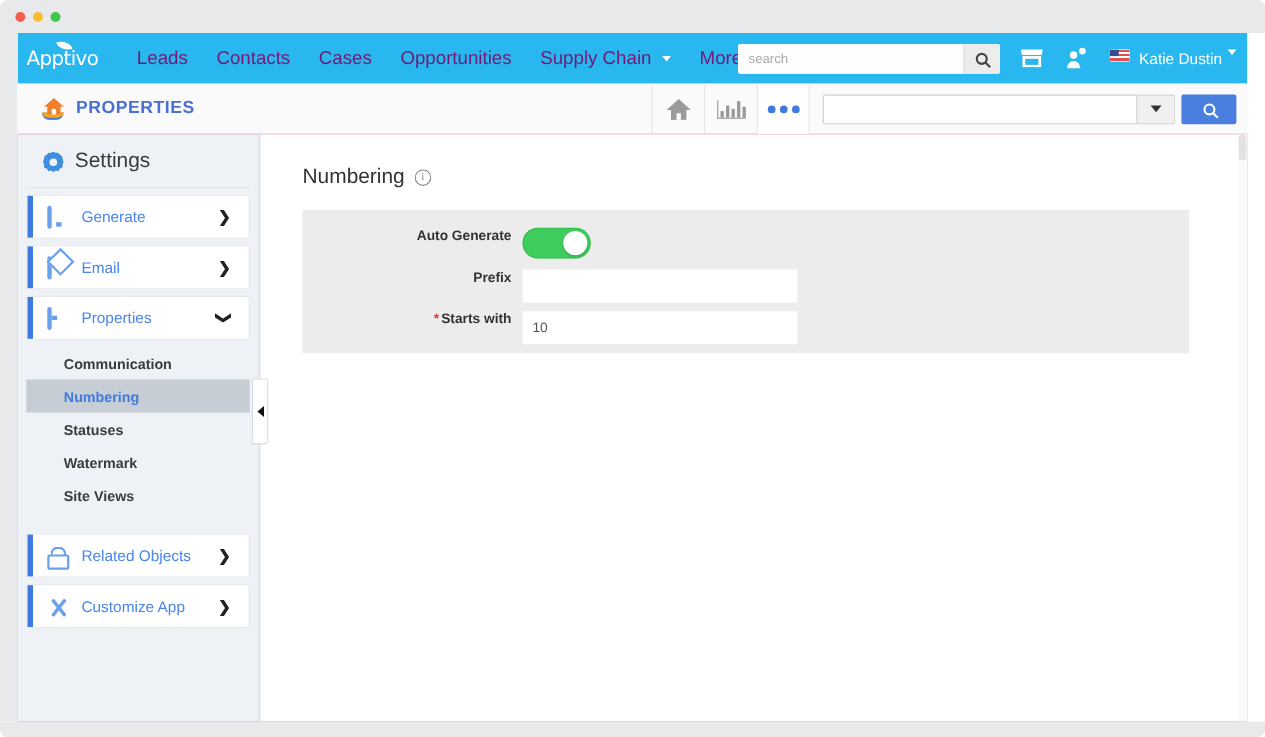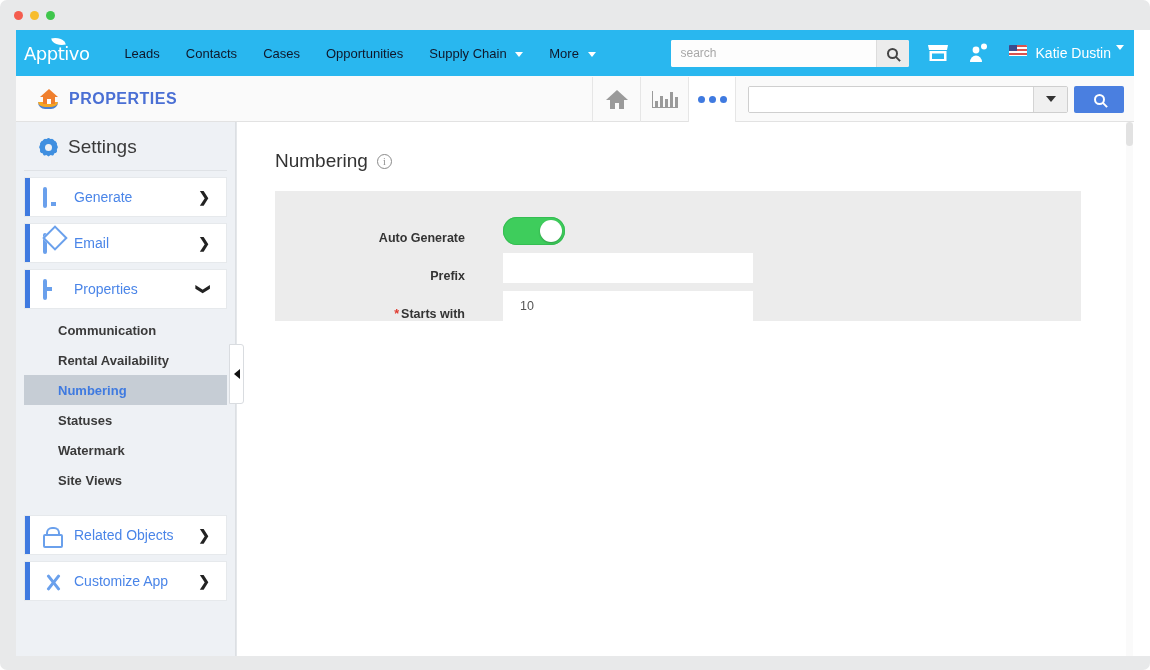--- a/index.html
+++ b/index.html
@@ -71,21 +71,21 @@
   .logo .leaf {
     position: absolute;
     right: 24px; top: -6px;
     width: 13px; height: 9px;
     background: #ffffff;
     border-radius: 0 100% 0 100%;
     transform: rotate(-12deg);
   }
   .nav-items { display: flex; align-items: center; margin-left: 22px; gap: 0; }
   .nav-item {
-    color: #0f172a; font-size: 13px; padding: 6px 13px;
+    color: #701a75; font-size: 17px; padding: 6px 13px;
     white-space: nowrap; cursor: pointer;
   }
   .caret-down {
     display: inline-block; margin-left: 5px;
     border-left: 4px solid transparent; border-right: 4px solid transparent;
     border-top: 5px solid #ffffff; vertical-align: middle;
   }
 
   .topnav-right {
     position: absolute; right: 10px; top: 0; height: 46px;
@@ -373,41 +373,41 @@
     border: 1px solid #8a8a8a; color: #8a8a8a;
     font-size: 10px; line-height: 13px; text-align: center;
     margin-left: 9px; font-family: "Liberation Serif", serif; cursor: pointer;
   }
 
   .form-card {
     position: absolute; left: 38px; top: 69px;
     width: 806px; height: 130px;
     background: #ececec;
   }
-  .frow { display: flex; align-items: flex-end; height: 38px; gap: 28px; }
+  .frow { display: flex; align-items: flex-start; height: 38px; }
   .frow .flabel {
     width: 200px; text-align: right; padding-right: 10px;
     font-size: 12.5px; font-weight: bold; color: #333;
   }
   .req { color: #e03a2f; margin-right: 2px; }
   .frow .fctrl { width: 250px; }
 
   .toggle {
     width: 62px; height: 28px; border-radius: 14px;
     background: #3ecd5c; position: relative; cursor: pointer;
     box-shadow: inset 0 0 0 1px #35bd52;
   }
   .toggle .knob {
     position: absolute; right: 3px; top: 3px;
     width: 22px; height: 22px; border-radius: 50%;
     background: #ffffff; box-shadow: 0 1px 2px rgba(0,0,0,.25);
   }
   .ftext {
     width: 250px; height: 30px; border: 0; outline: none;
-    background: #ffffff; padding: 0 17px; font-size: 12.5px; color: #555;
+    background: #ffffff; padding: 0 9px; font-size: 12.5px; color: #555;
     font-family: "Liberation Sans", sans-serif;
   }
 
   .vscroll {
     position: absolute; right: 1px; top: 0; width: 7px; height: 534px;
     background: #fafafa;
   }
   .vscroll .thumb {
     position: absolute; left: 0; top: 0; width: 7px; height: 24px;
     background: #e2e2e2; border-radius: 4px;
@@ -566,23 +566,20 @@
           <span class="bar"></span>
           <span class="gico"><span class="ico-window"></span></span>
           <span class="glabel">Properties</span>
           <span class="arrow" style="transform:translateY(-50%) rotate(90deg)">❯</span>
         </div>
 
         <div class="subitems">
           <div class="subitem">
               <span>Communication</span>
             </div>
-          <div class="subitem">
-              <span>Rental Availability</span>
-            </div>
           <div class="subitem selected">
               <span>Numbering</span>
             </div>
           <div class="subitem">
               <span>Statuses</span>
             </div>
           <div class="subitem">
               <span>Watermark</span>
             </div>
           <div class="subitem">

